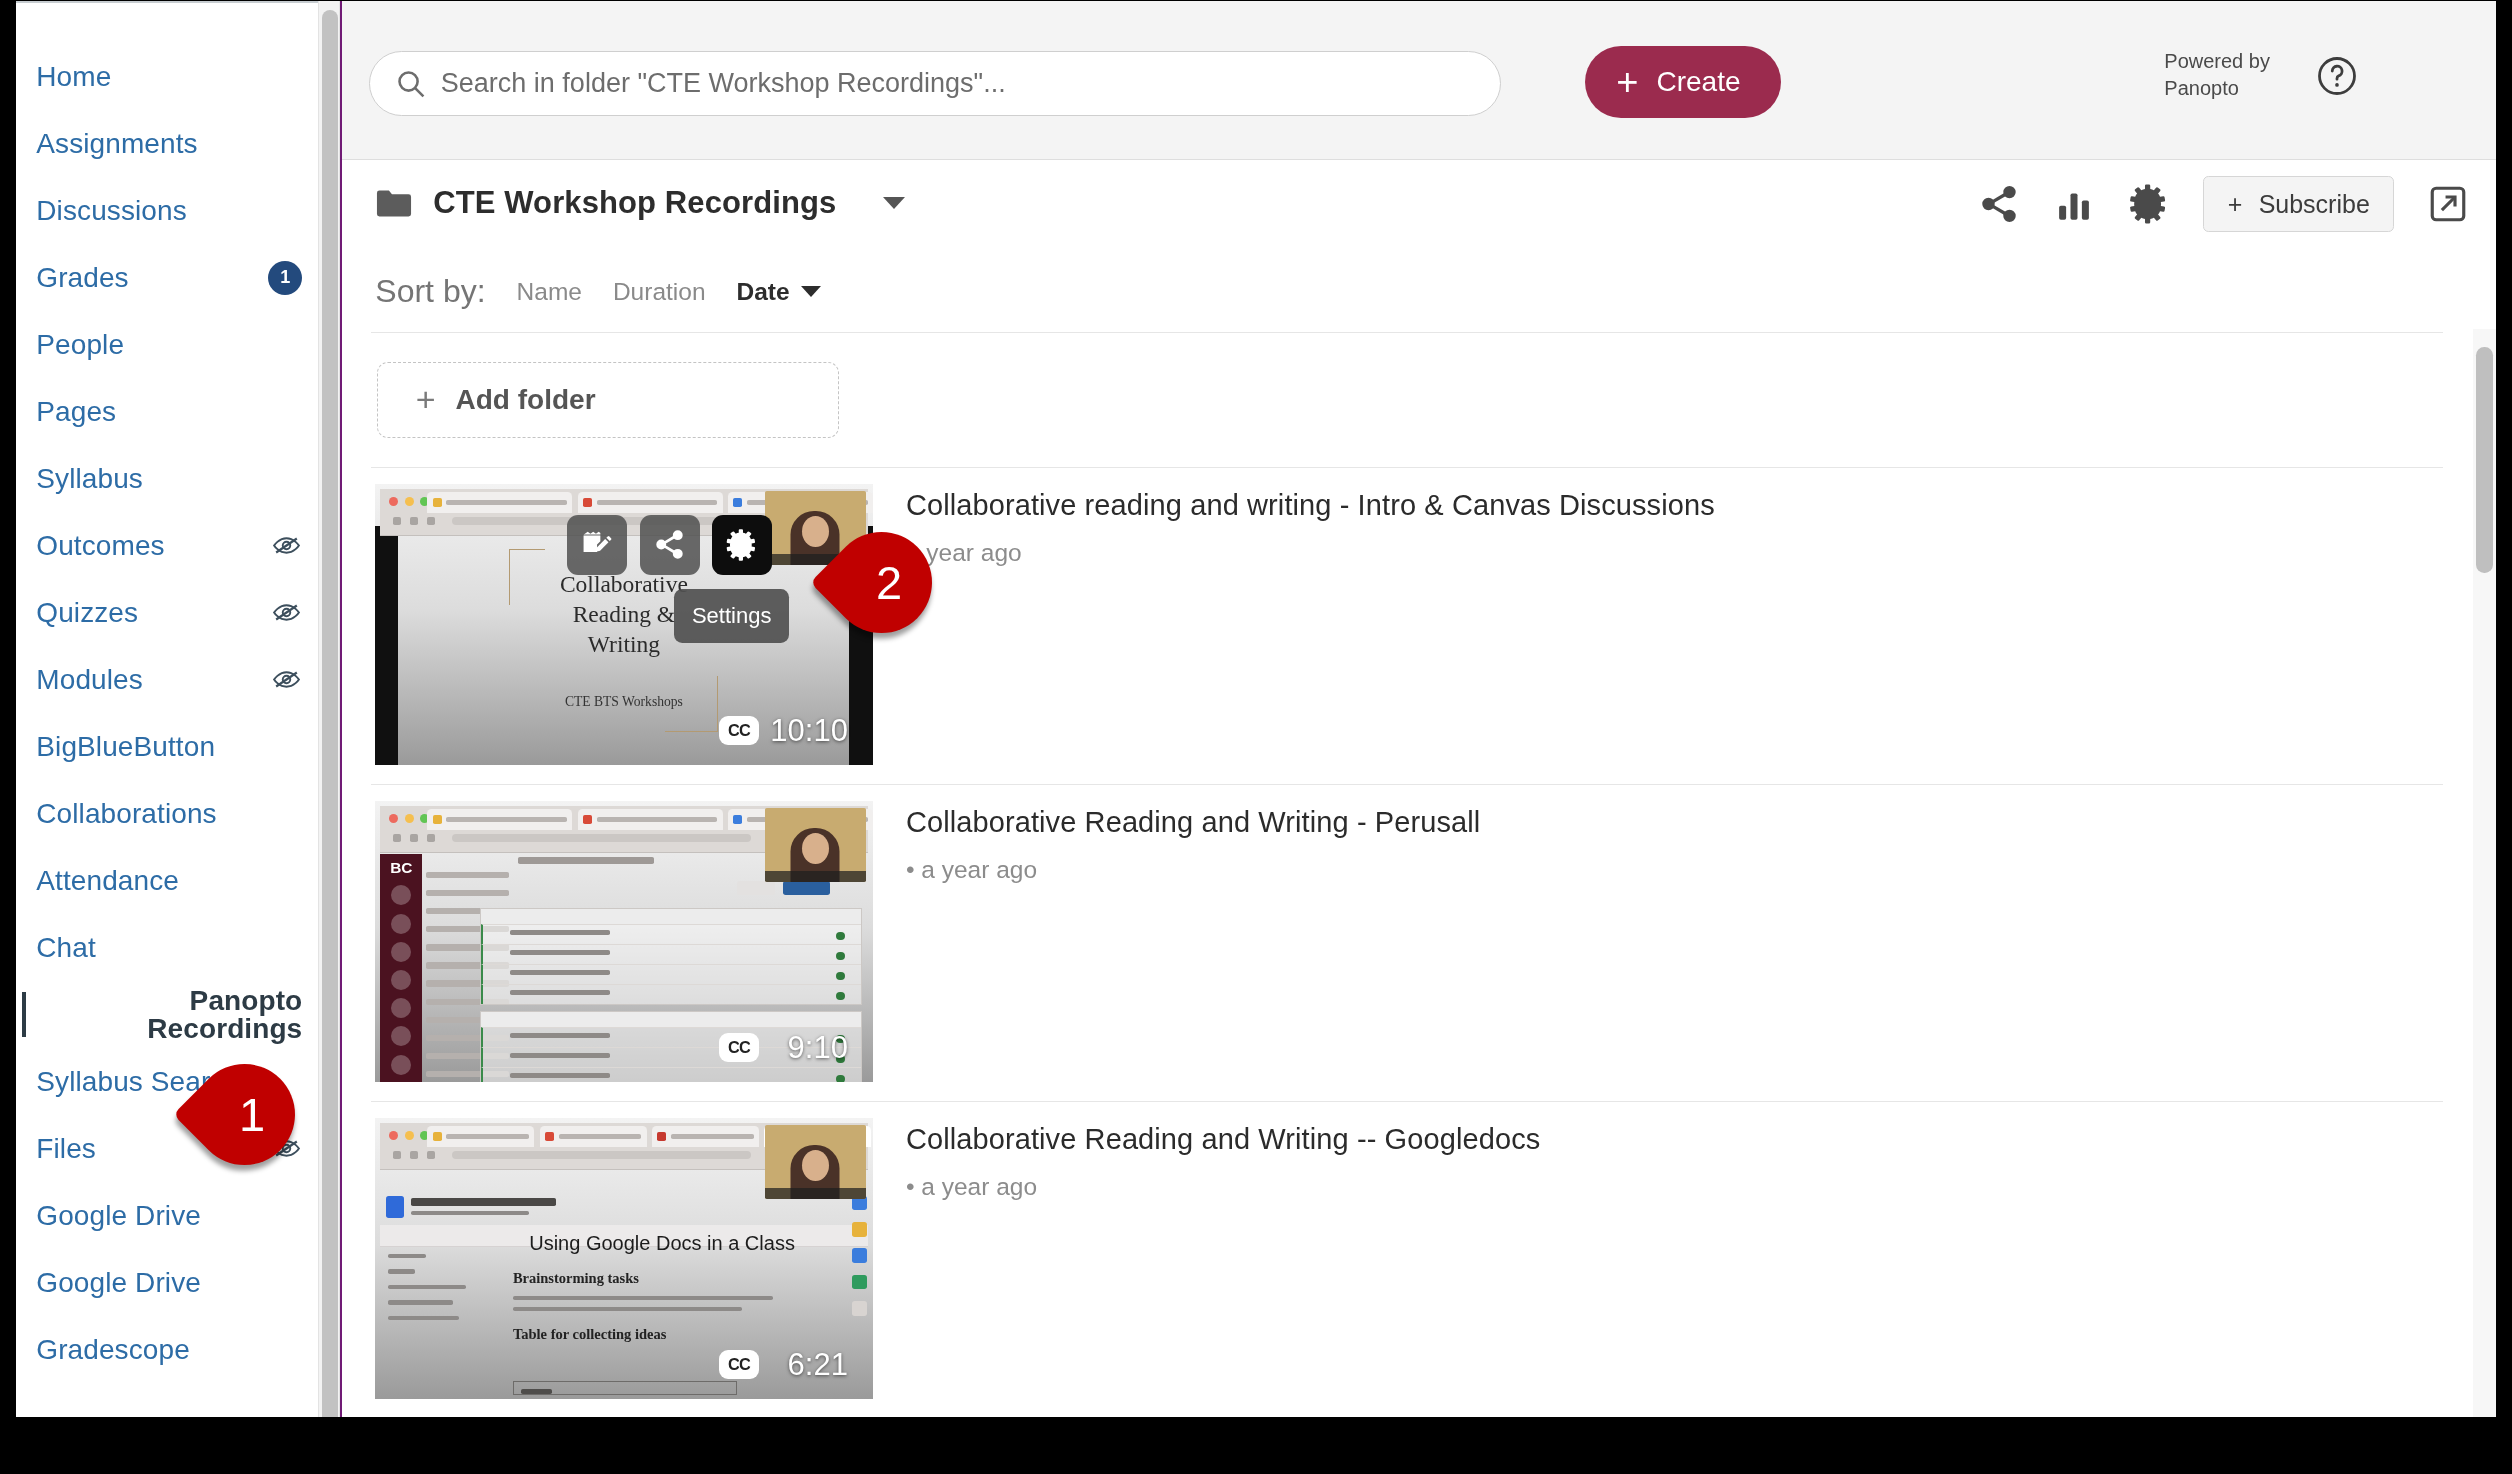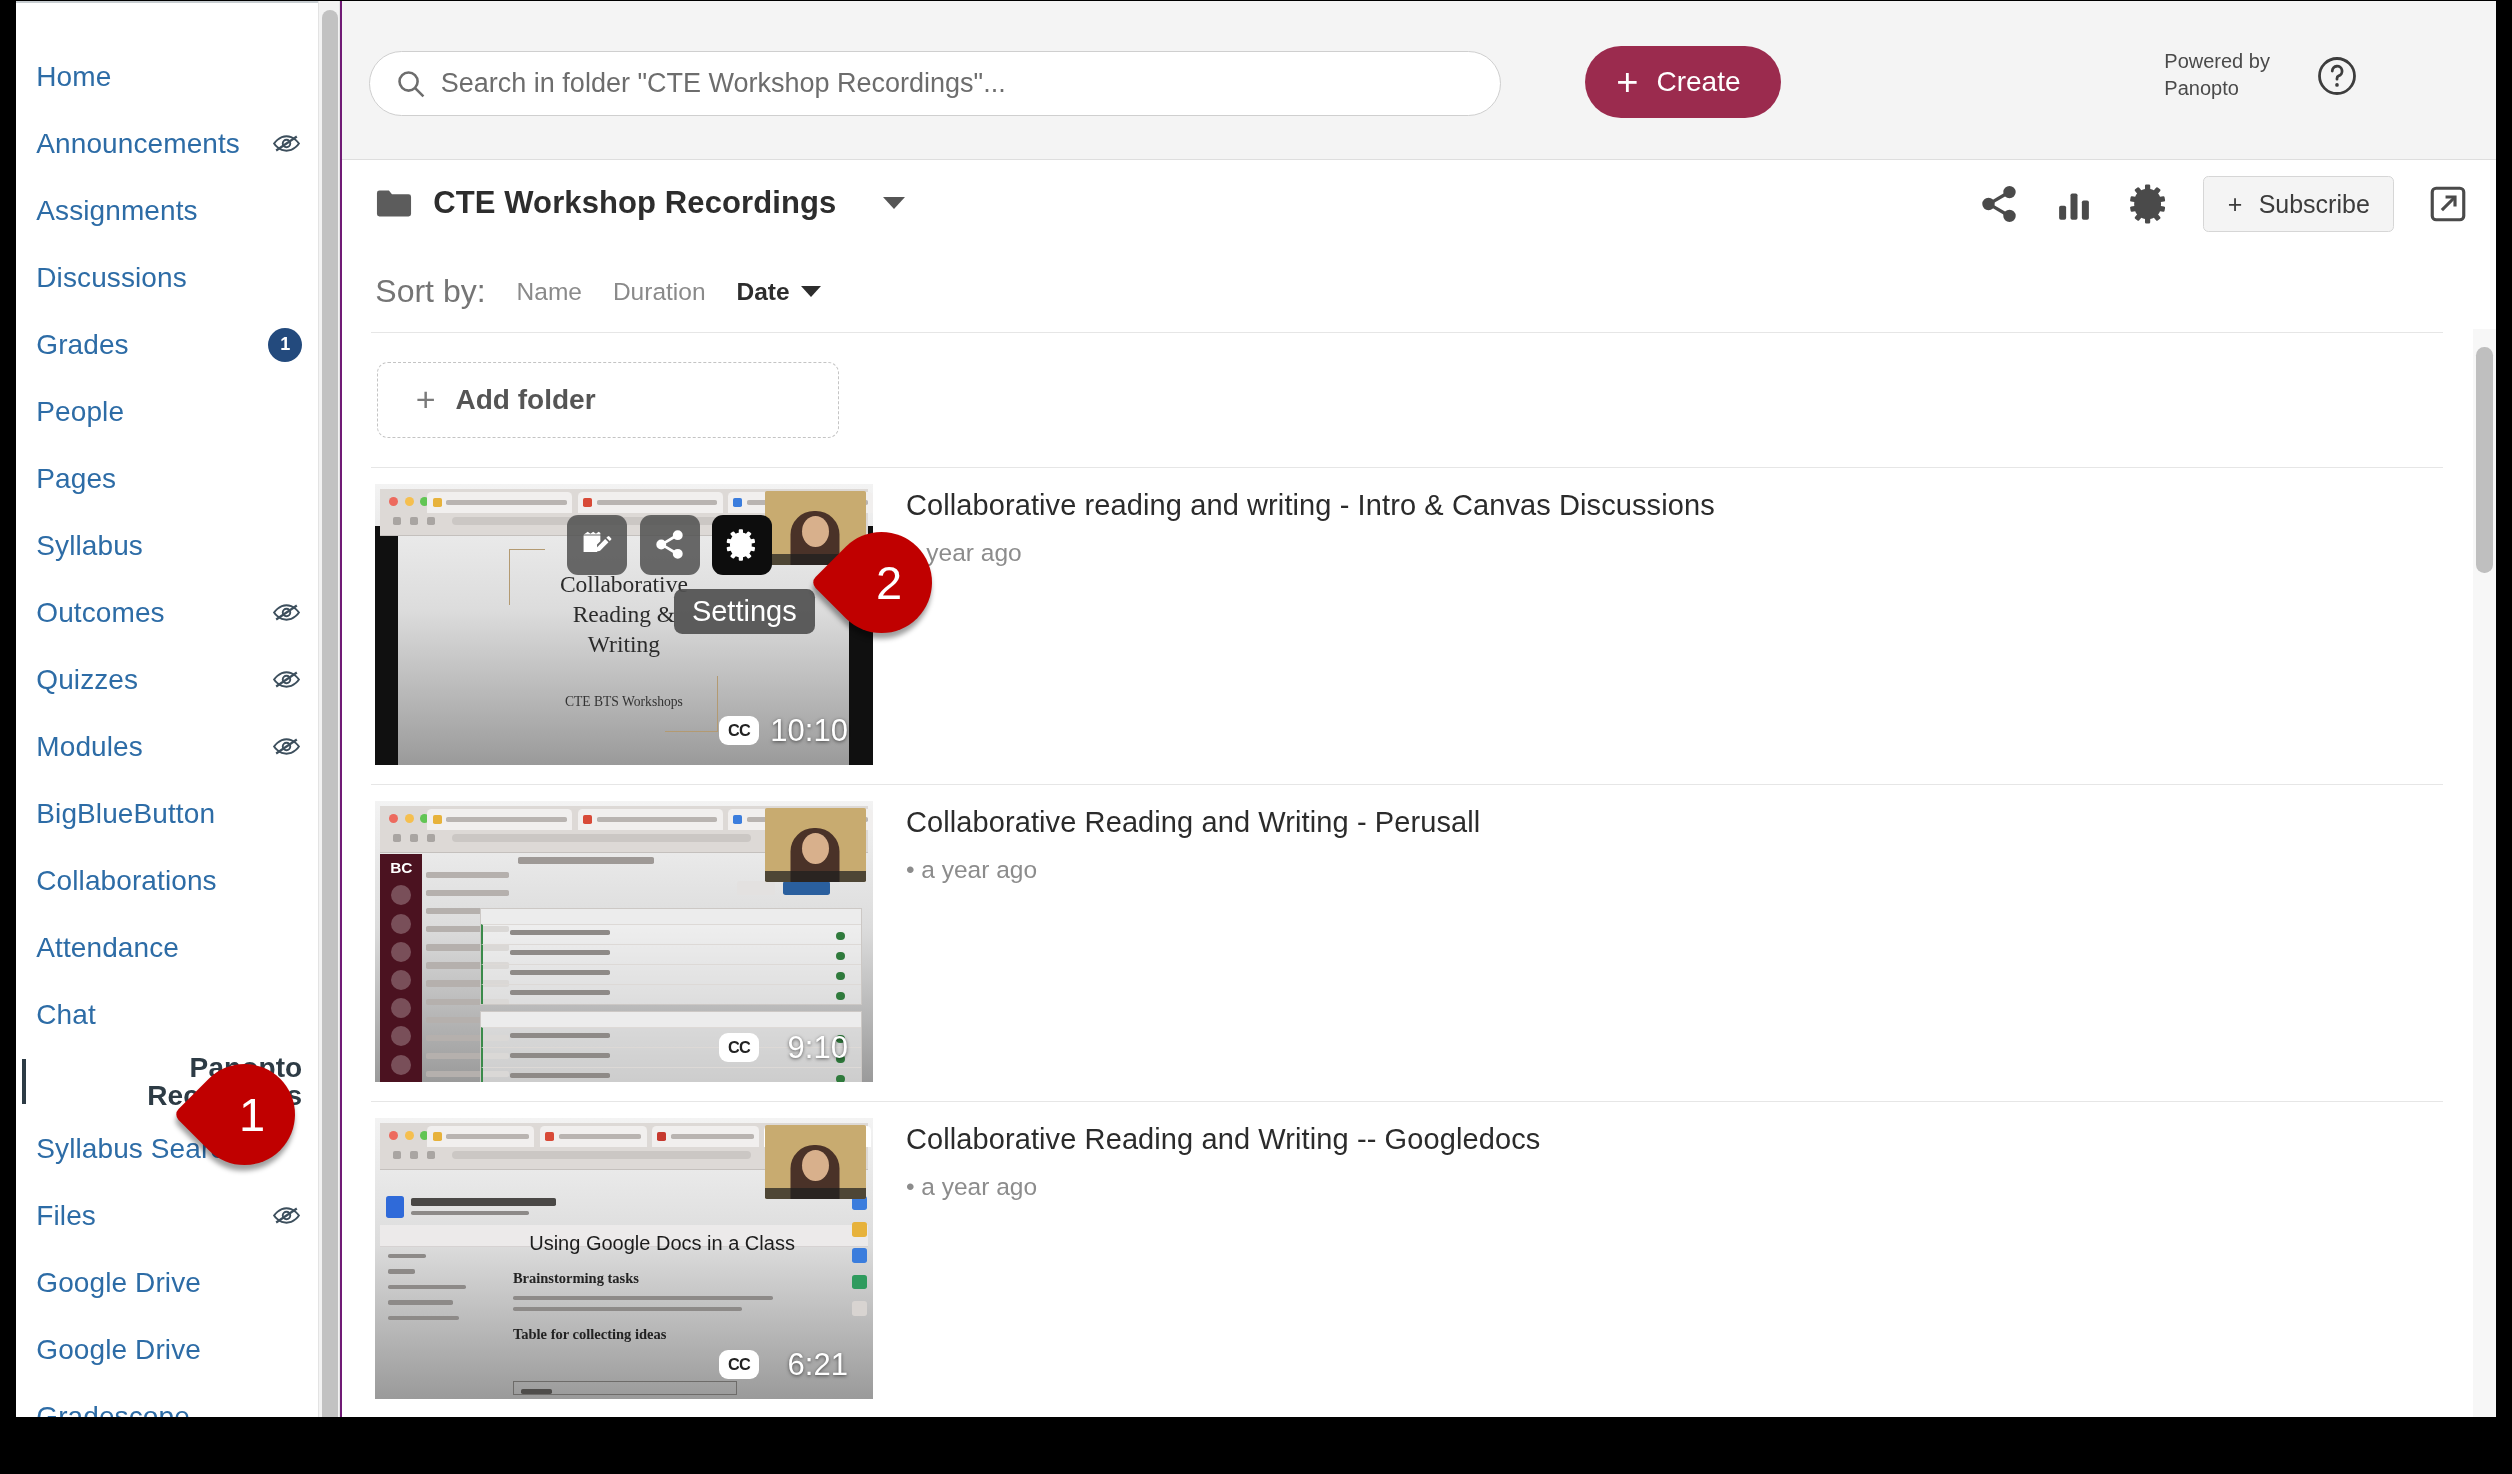--- a/index.html
+++ b/index.html
@@ -437,22 +437,22 @@
     border-radius: 11px;
     background: rgba(80,80,80,.85);
     display: flex; align-items: center; justify-content: center;
     cursor: pointer;
   }
   .hact.sel { background: #0d0d0d; }
   .tooltip {
     position: absolute; left: 299px; top: 105px;
     background: rgba(80,80,80,.92);
     color: #fff;
-    font-size: 29px;
-    padding: 6px 18px;
+    font-size: 22px;
+    padding: 14px 18px;
     border-radius: 8.2px;
     z-index: 6;
   }
 
   .vid-meta { padding: 5.4px 0 0 33px; flex: 1; }
   .vid-title {
     font-size: 29px; font-weight: normal; color: #2b2b2b;
     letter-spacing: 0.1px;
     cursor: pointer;
   }
@@ -495,28 +495,20 @@
 </style>
 </head>
 <body>
 
 <div id="frame">
 
   <nav id="sidebar">
     <div id="sidebar-items">
         <a class="nav-item">
           <span class="nav-label">Home</span>
-        </a>
-        <a class="nav-item">
-          <span class="nav-label">Announcements</span>
-          <span class="eye-off"><svg viewBox="0 0 24 24" width="31" height="31" fill="none" stroke="#3d4f5d" stroke-width="1.5">
-              <path d="M2.4 12S6 6.4 12 6.4 21.6 12 21.6 12 18 17.6 12 17.6 2.4 12 2.4 12z"></path>
-              <circle cx="12" cy="12" r="2.9"></circle>
-              <line x1="4" y1="17.4" x2="20" y2="6.6" stroke-width="1.7"></line>
-            </svg></span>
         </a>
         <a class="nav-item">
           <span class="nav-label">Assignments</span>
         </a>
         <a class="nav-item">
           <span class="nav-label">Discussions</span>
         </a>
         <a class="nav-item">
           <span class="nav-label">Grades</span>
           <span class="badge">1</span>

